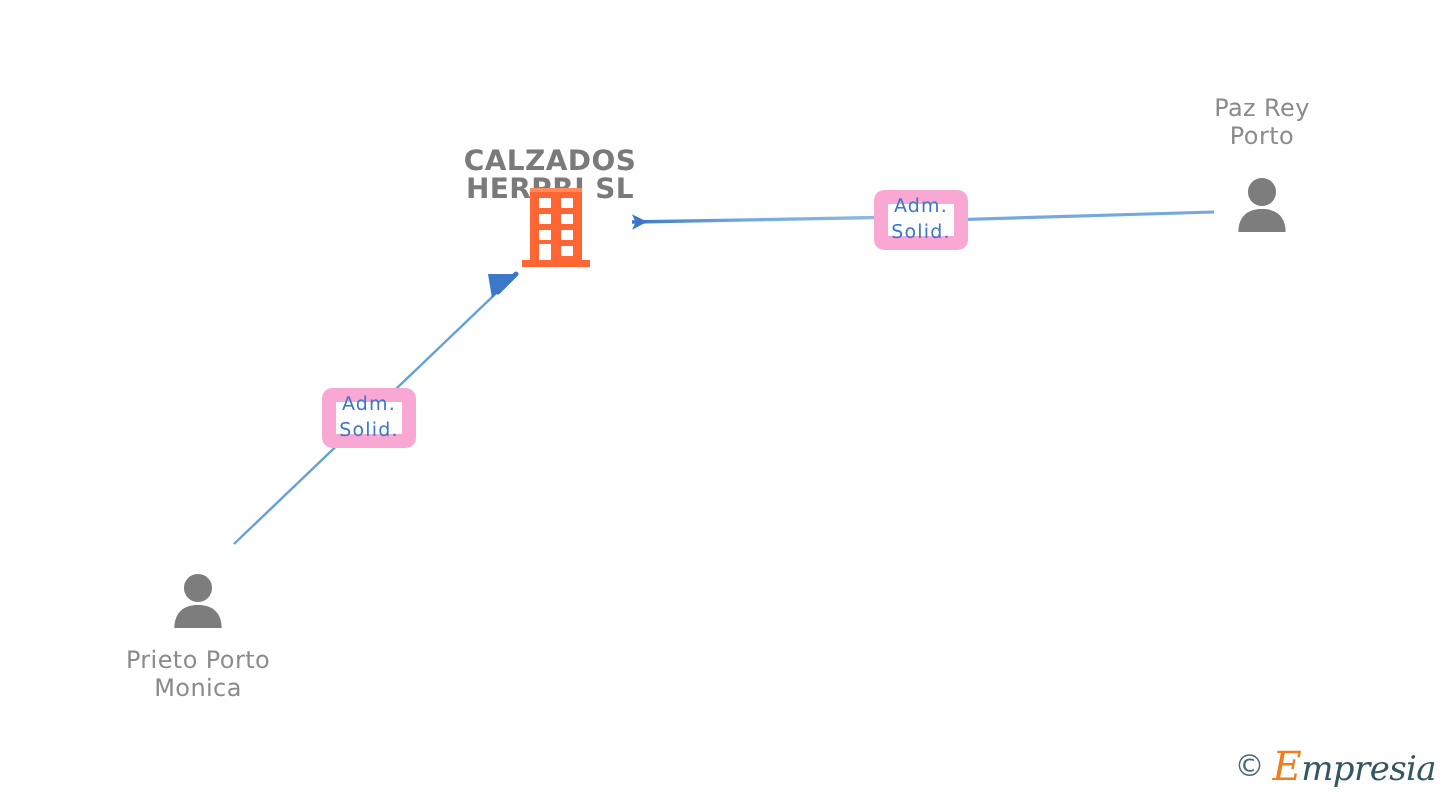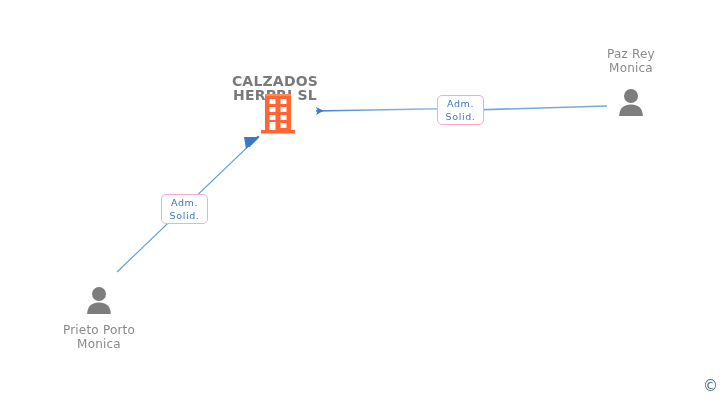--- a/index.html
+++ b/index.html
@@ -62,21 +62,21 @@
     position: absolute;
     width: 30px;
     height: 28px;
   }
 
   
   .rel-box {
     position: absolute;
     box-sizing: border-box;
     background: #ffffff;
-    border: 1px solid #f9a8d4;
+    border: 7px solid #f9a8d4;
     border-radius: 5px;
     color: #3c78c8;
     font-family: "DejaVu Sans", sans-serif;
     font-size: 9.5px;
     letter-spacing: 0.6px;
     display: flex;
     flex-direction: column;
     align-items: center;
     justify-content: center;
     line-height: 13px;
@@ -169,35 +169,36 @@
       <rect x="8.5" y="23" width="6" height="5" fill="#ffffff"></rect>
       <rect x="19.5" y="23" width="6" height="5" fill="#ffffff"></rect>
       <rect x="19.5" y="31" width="6" height="5" fill="#ffffff"></rect>
 
       <rect x="8.5" y="30" width="6" height="8" fill="#ffffff"></rect>
     </svg>
   </div>
 
   <div class="node">
     <div class="node-label person-label" style="left:571px; top:47px; width:120px;">Paz Rey
-Monica</div>
+Porto</div>
 
     <svg class="person-icon" style="left:616px; top:88px;" viewBox="0 0 30 28">
       <circle cx="15" cy="8" r="7" fill="#7d7d7d"></circle>
       <path d="M15,16.5 C6.5,16.5 3.2,21.5 3.2,28 L26.8,28 C26.8,21.5 23.5,16.5 15,16.5 Z" fill="#7d7d7d"></path>
     </svg>
   </div>
 
   <div class="node">
     <svg class="person-icon" style="left:84px; top:286px;" viewBox="0 0 30 28">
       <circle cx="15" cy="8" r="7" fill="#7d7d7d"></circle>
       <path d="M15,16.5 C6.5,16.5 3.2,21.5 3.2,28 L26.8,28 C26.8,21.5 23.5,16.5 15,16.5 Z" fill="#7d7d7d"></path>
     </svg>
 
     <div class="node-label person-label" style="left:39px; top:323px; width:120px;">Prieto Porto
 Monica</div>
   </div>
 
   <div class="watermark">
     <span class="wm-c">©</span>
+    <span class="wm-text"><span class="wm-e">E</span><span>mpresia</span></span>
   </div>
 
 </div>
 
 </body></html>

